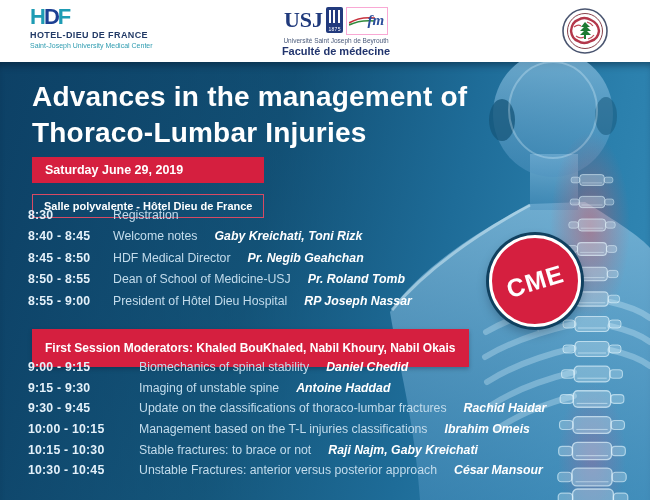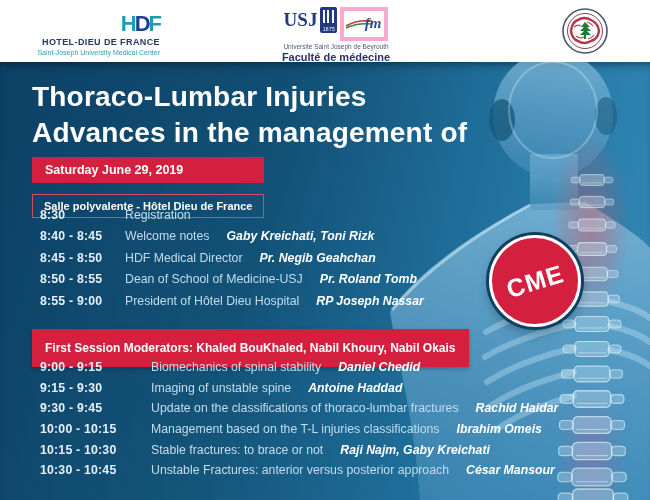--- a/index.html
+++ b/index.html
@@ -3,49 +3,49 @@
 <meta charset="utf-8">
 <style>
   html,body{margin:0;padding:0;}
   body{
     width:650px;height:500px;position:relative;overflow:hidden;
     font-family:"Liberation Sans", sans-serif;
     background:#ffffff;
   }
   
   .header{position:absolute;top:0;left:0;width:650px;height:62px;background:#ffffff;z-index:3;}
-  .hdf-logo{position:absolute;left:30px;top:12px;width:130px;text-align:right;}
+  .hdf-logo{position:absolute;left:30px;top:5px;width:130px;text-align:left;}
   .hdf-mark{font-size:22px;font-weight:800;letter-spacing:-2px;line-height:24px;}
   .hdf-mark .t{color:#1e9cb4;} .hdf-mark .n{color:#1c3f93;}
   .hdf-title{font-size:9px;font-weight:bold;color:#223a66;letter-spacing:.4px;margin-top:1px;}
   .hdf-sub{font-size:7px;color:#2f9cb0;margin-top:2px;}
   .usj-logo{position:absolute;left:281px;top:7px;width:110px;text-align:center;}
   .usj-row{display:flex;align-items:flex-start;justify-content:center;gap:3px;}
-  .usj-mark{font-family:"Liberation Serif", serif;font-size:19px;font-weight:bold;color:#203a7c;line-height:26px;}
+  .usj-mark{font-family:"Liberation Serif", serif;font-size:22px;font-weight:bold;color:#203a7c;line-height:26px;}
   .usj-block{width:17px;height:26px;background:#223a7d;border-radius:2px;position:relative;overflow:hidden;}
   .usj-bars{position:absolute;top:3px;left:3px;right:3px;height:13px;
     background:repeating-linear-gradient(90deg,#fff 0 2px,transparent 2px 4.5px);}
   .usj-year{position:absolute;bottom:1px;left:0;right:0;font-size:5px;color:#fff;letter-spacing:.3px;}
-  .fm-box{width:40px;height:26px;background:#fff;border:4px solid #f9a8d4;position:relative;overflow:hidden;}
+  .fm-box{width:40px;height:26px;background:#fff;border:1px solid #f9a8d4;position:relative;overflow:hidden;}
   .fm-text{position:absolute;right:3px;top:3px;font-family:"Liberation Serif",serif;font-style:italic;font-weight:bold;font-size:15px;color:#2b4d9b;line-height:18px;}
   .fm-swoosh{position:absolute;left:2px;top:8px;width:26px;height:10px;}
   .usj-line1{font-size:6.5px;color:#4a5a7a;margin-top:2px;white-space:nowrap;}
   .usj-line2{font-size:11px;font-weight:bold;color:#22356e;margin-top:1px;}
   .seal{position:absolute;left:561px;top:5px;width:48px;height:52px;}
   
   .poster{position:absolute;top:62px;left:0;width:650px;height:438px;overflow:hidden;
     background:linear-gradient(102deg,#0d4166 0%,#14537777 40%,#1e6c98 65%,#2b80ad 85%,#3489b6 100%),
                linear-gradient(180deg,#0f4a70,#15597f);
     box-shadow:inset 0 7px 9px -5px rgba(0,18,36,.55);}
   .bodyart{position:absolute;right:0;bottom:0;width:260px;height:438px;}
   .title{position:absolute;left:32px;top:17px;color:#ffffff;font-weight:800;font-size:28px;line-height:36px;letter-spacing:.2px;z-index:2;}
   .badges{position:absolute;left:32px;top:95px;display:flex;gap:11px;z-index:2;flex-direction:column;}
   .badge-red{background:#d51f3f;color:#fff;font-size:12.5px;font-weight:bold;padding:6px 13px;white-space:nowrap;}
   .badge-outline{border:1.5px solid #d84a63;color:#fff;font-size:11px;font-weight:bold;padding:5px 11px;white-space:nowrap;}
-  .sched{position:absolute;left:40px;z-index:2;}
+  .sched{position:absolute;left:28px;z-index:2;}
   .sched-open{top:142px;}
   .sched-s1{top:295px;}
   .row{display:flex;align-items:center;white-space:nowrap;font-size:12.3px;}
   .sched-open .row{height:21.5px;}
   .sched-s1 .row{height:20.6px;gap:26px;}
   .time{width:85px;flex:0 0 85px;font-weight:bold;color:#e4f1fa;letter-spacing:.2px;}
   .desc{color:#c3dcec;}
   .names{color:#ffffff;font-style:italic;font-weight:bold;margin-left:17px;}
   .names:empty{display:none;}
   .banner{position:absolute;left:32px;top:267px;background:#d51f3f;color:#fff;font-size:12px;font-weight:bold;
@@ -158,22 +158,22 @@
       <use href="#vert" transform="translate(202,312) scale(1.05)"></use>
       <use href="#vert" transform="translate(202,337) scale(1.1)"></use>
       <use href="#vert" transform="translate(202,363) scale(1.12)"></use>
       <use href="#vert" transform="translate(202,389) scale(1.15)"></use>
       <use href="#vert" transform="translate(202,415) scale(1.18)"></use>
       <use href="#vert" transform="translate(203,436) scale(1.2)"></use>
     </g>
   </svg>
 
   <div class="title">
+    <div>Advances in the management of</div>
     <div>Thoraco-Lumbar Injuries</div>
-    <div>Advances in the management of</div>
   </div>
 
   <div class="badges">
     <span class="badge-red">Saturday June 29, 2019</span>
     <span class="badge-outline">Salle polyvalente - Hôtel Dieu de France</span>
   </div>
 
   <div class="cme">
     <span>CME</span>
   </div>

